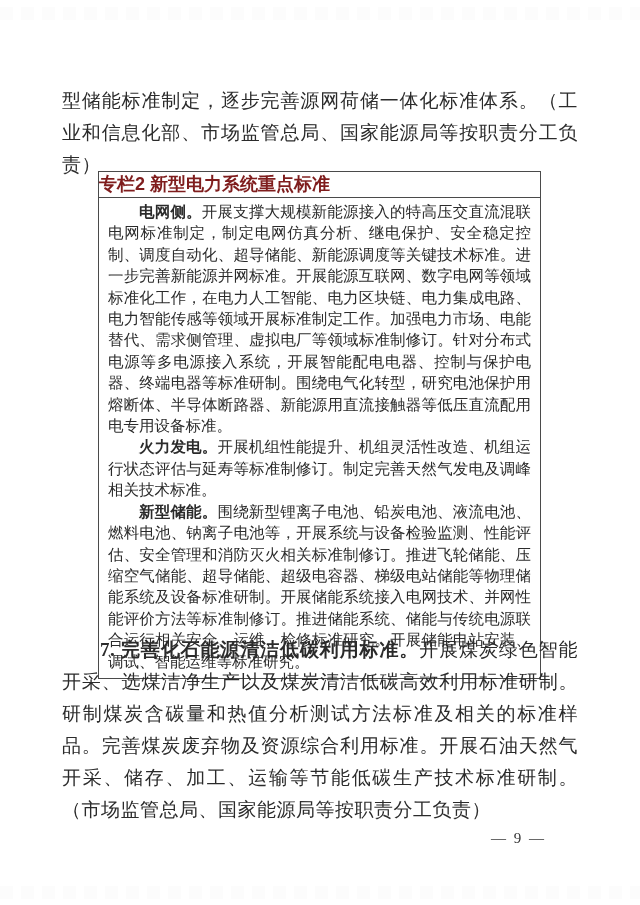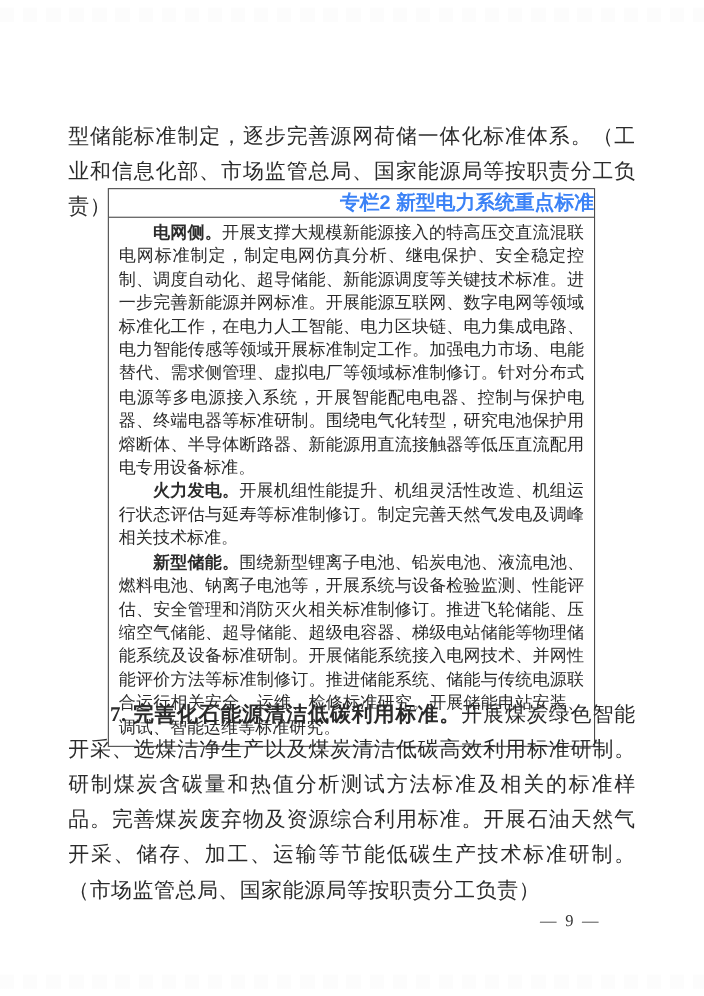--- a/index.html
+++ b/index.html
@@ -22,21 +22,21 @@
     height: 13px;
     background: repeating-linear-gradient(90deg, #fafafa 0 13px, #ffffff 13px 21px);
     opacity: 0.6;
     pointer-events: none;
   }
   .scan-strip.top { top: 7px; }
   .scan-strip.bottom { top: 886px; }
 
   .intro {
     position: absolute;
-    top: 109px;
+    top: 85px;
     left: 62px;
     width: 516px;
     margin: 0;
     font-size: 19px;
     line-height: 32px;
     text-align: justify;
     letter-spacing: 0.5px;
   }
 
   .column-box {
@@ -46,24 +46,24 @@
     width: 443px;
     box-sizing: border-box;
     border: 1.5px solid #4a4a4a;
     background: #ffffff;
   }
   .box-title {
     font-family: "Liberation Sans", "DejaVu Sans", sans-serif;
     font-weight: bold;
     font-size: 18px;
     line-height: 22px;
-    text-align: right;
+    text-align: left;
     padding: 1px 0 2px 0;
     border-bottom: 1.5px solid #4a4a4a;
-    color: #3b82f6;
+    color: #7f1d1d;
   }
   .box-body {
     padding: 3px 9px 6px 9px;
   }
   .box-body p {
     margin: 0;
     font-size: 15.5px;
     line-height: 21.4px;
     text-align: justify;
     text-indent: 2em;

